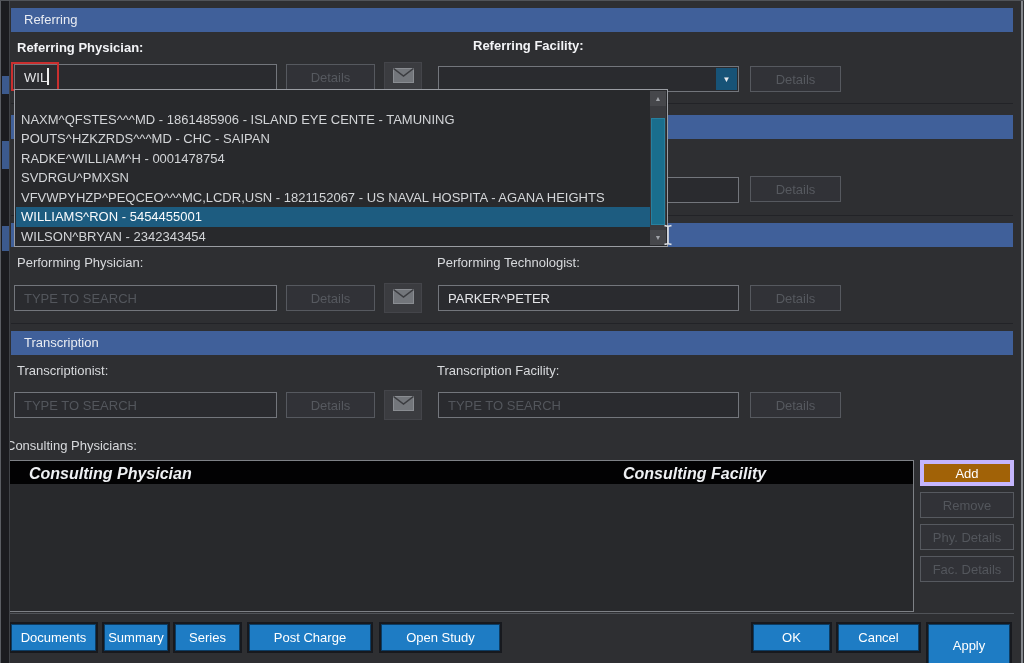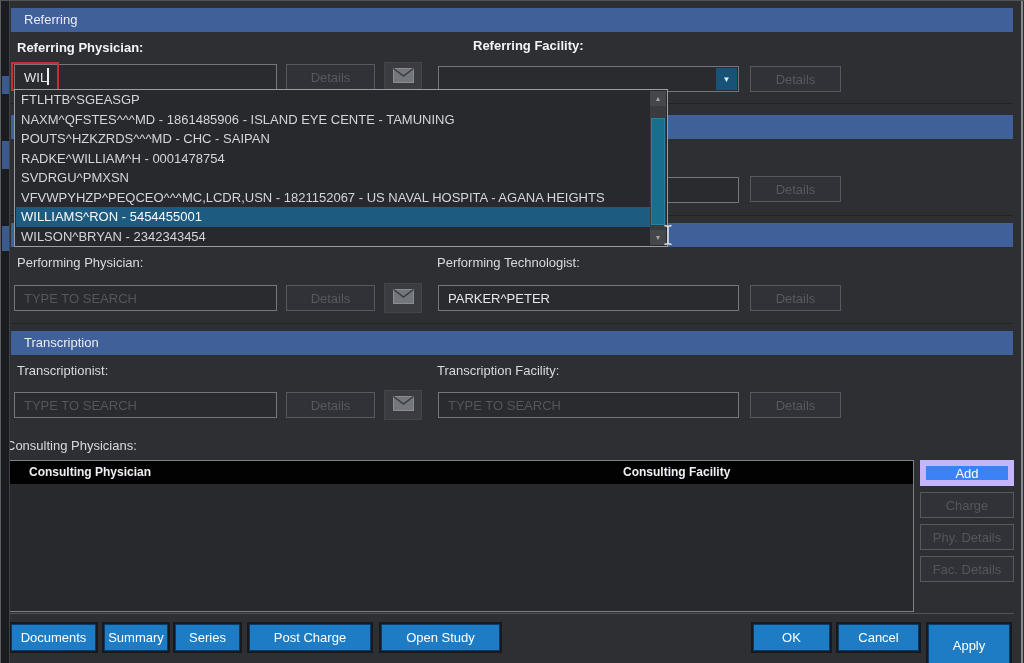--- a/index.html
+++ b/index.html
@@ -45,24 +45,24 @@
               padding-left:5px; color:#d3d5d8; font-size:13px; white-space:nowrap; overflow:hidden; }
   .ddl-item.sel { background:#1d5c80; color:#fafbfc; }
   .sb { position:absolute; right:1px; top:1px; width:16px; height:154px; background:#3a3b3f; }
   .sb-btn { position:absolute; left:0; width:16px; height:15px; background:#46474b; color:#a0a3a8;
             font-size:7px; display:flex; align-items:center; justify-content:center; }
   .sb-thumb { position:absolute; left:1px; width:14px; background:#1a6e8d; border:1px solid #27809f; }
 
   
   .ctable { left:8px; top:459px; width:906px; height:152px; background:#28292c; border:1px solid #7e8186; }
   .ctable-hdr { position:absolute; left:0; top:0; width:904px; height:23px; background:#020203; }
-  .chdr-txt { position:absolute; top:4px; color:#eef0f3; font-size:12px; font-weight:700; }
+  .chdr-txt { position:absolute; top:4px; color:#eef0f3; font-size:16px; font-weight:700;font-style:italic; }
 
   .btn-action   { font-size:13px; font-family:"Liberation Sans",sans-serif; }
-  .btn-add      { background:#3b82f6; border:6px solid #c4b5fd; color:#ffffff; }
+  .btn-add      { background:#a16207; border:4px solid #c4b5fd; color:#ffffff; }
   .btn-disabled { background:#313237; border:1px solid #56595f; color:#53565c; }
 
   .btn-primary { background:#1e7cc4; border:2px solid #17191e; box-shadow:inset 0 0 0 1px #0c3c63;
                  color:#ffffff; font-size:13px; font-family:"Liberation Sans",sans-serif; }
 
   .red-box { border:2px solid #c92f2f; background:transparent; z-index:20; }
   .caret { background:#f0f0f0; z-index:21; }
   .cursor { z-index:60; }
 </style>
 </head>
@@ -150,36 +150,35 @@
   <button class="abs btn-details" style="left:750px;top:391px;width:91px;height:26px;">Details</button>
 
   <div class="abs lbl" style="left:6px;top:437px;">Consulting Physicians:</div>
   <div class="abs ctable">
     <div class="ctable-hdr">
       <span class="chdr-txt" style="left:20px;">Consulting Physician</span>
       <span class="chdr-txt" style="left:614px;">Consulting Facility</span>
     </div>
   </div>
   <button class="abs btn-action btn-add" style="left:920px;top:459px;width:94px;height:26px;">Add</button>
-  <button class="abs btn-action btn-disabled" style="left:920px;top:491px;width:94px;height:26px;">Charge</button>
+  <button class="abs btn-action btn-disabled" style="left:920px;top:491px;width:94px;height:26px;">Remove</button>
   <button class="abs btn-action btn-disabled" style="left:920px;top:523px;width:94px;height:26px;">Phy. Details</button>
   <button class="abs btn-action btn-disabled" style="left:920px;top:555px;width:94px;height:26px;">Fac. Details</button>
 
   <div class="abs" style="left:10px;top:612px;width:1004px;height:1px;background:#505358;"></div>
   <button class="abs btn-primary" style="left:9px;top:621px;width:89px;height:31px;">Documents</button>
   <button class="abs btn-primary" style="left:102px;top:621px;width:68px;height:31px;">Summary</button>
   <button class="abs btn-primary" style="left:173px;top:621px;width:69px;height:31px;">Series</button>
   <button class="abs btn-primary" style="left:247px;top:621px;width:126px;height:31px;">Post Charge</button>
   <button class="abs btn-primary" style="left:379px;top:621px;width:123px;height:31px;">Open Study</button>
   <button class="abs btn-primary" style="left:751px;top:621px;width:81px;height:31px;">OK</button>
   <button class="abs btn-primary" style="left:836px;top:621px;width:85px;height:31px;">Cancel</button>
   <button class="abs btn-primary" style="left:926px;top:621px;width:86px;height:47px;">Apply</button>
 
   <div class="abs ddl">
-    <div class="ddl-item" style="top:0px;">FTLHTB^SGEASGP</div>
     <div class="ddl-item" style="top:19.5px;">NAXM^QFSTES^^^MD - 1861485906 - ISLAND EYE CENTE - TAMUNING</div>
     <div class="ddl-item" style="top:39px;">POUTS^HZKZRDS^^^MD - CHC - SAIPAN</div>
     <div class="ddl-item" style="top:58.5px;">RADKE^WILLIAM^H - 0001478754</div>
     <div class="ddl-item" style="top:78px;">SVDRGU^PMXSN</div>
     <div class="ddl-item" style="top:97.5px;">VFVWPYHZP^PEQCEO^^^MC,LCDR,USN - 1821152067 - US NAVAL HOSPITA - AGANA HEIGHTS</div>
     <div class="ddl-item sel" style="top:117px;">WILLIAMS^RON - 5454455001</div>
     <div class="ddl-item" style="top:136.5px;">WILSON^BRYAN - 2342343454</div>
     <div class="sb">
       <div class="sb-btn" style="top:0;">
         <span>▲</span>

